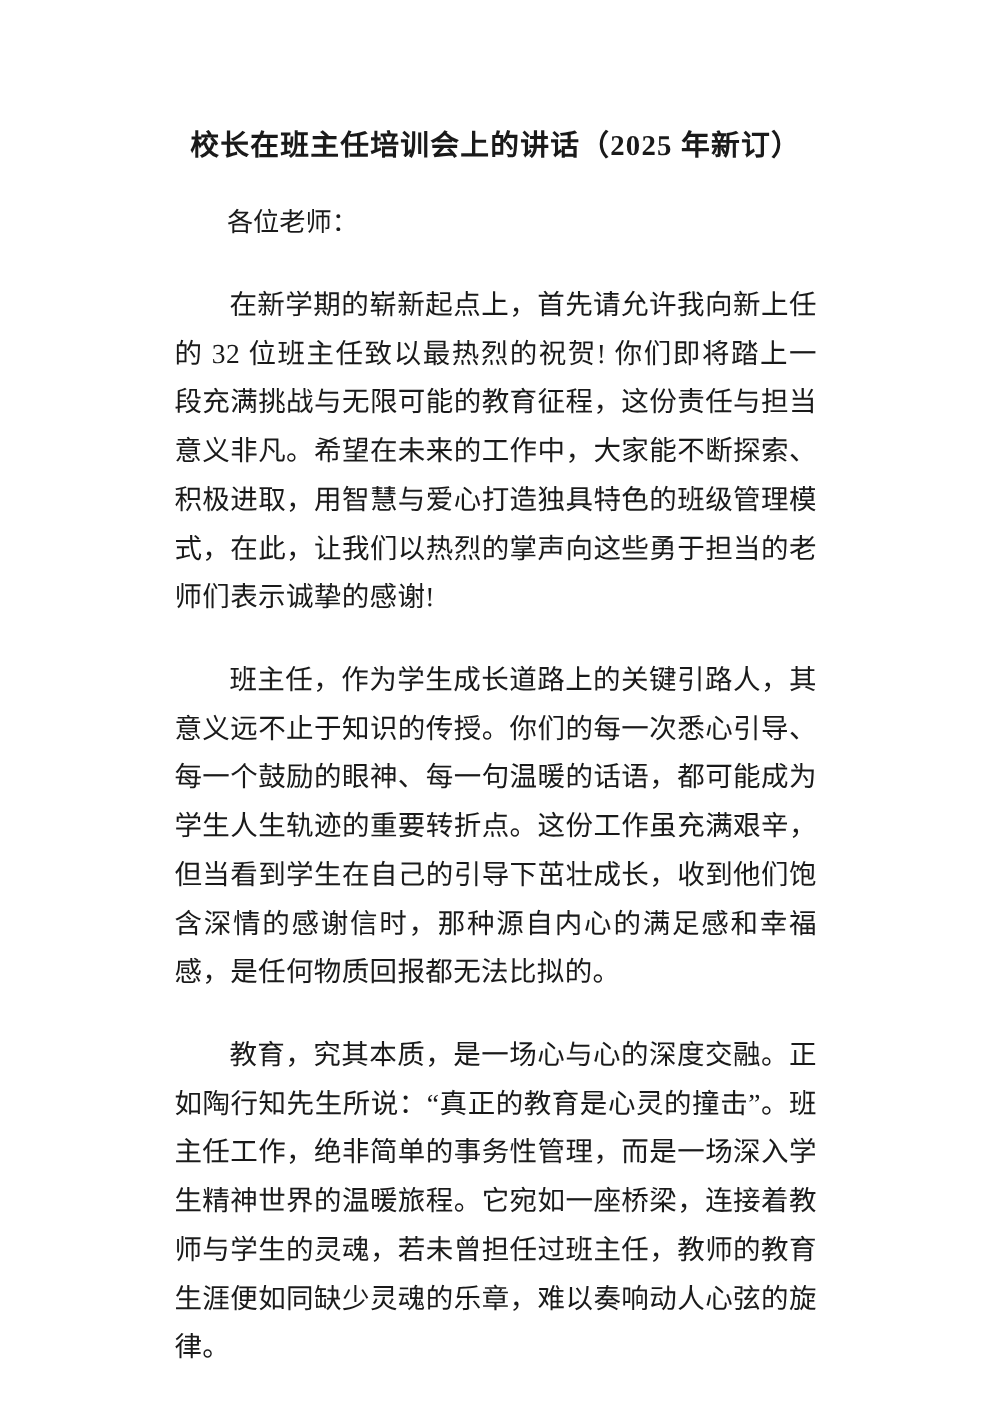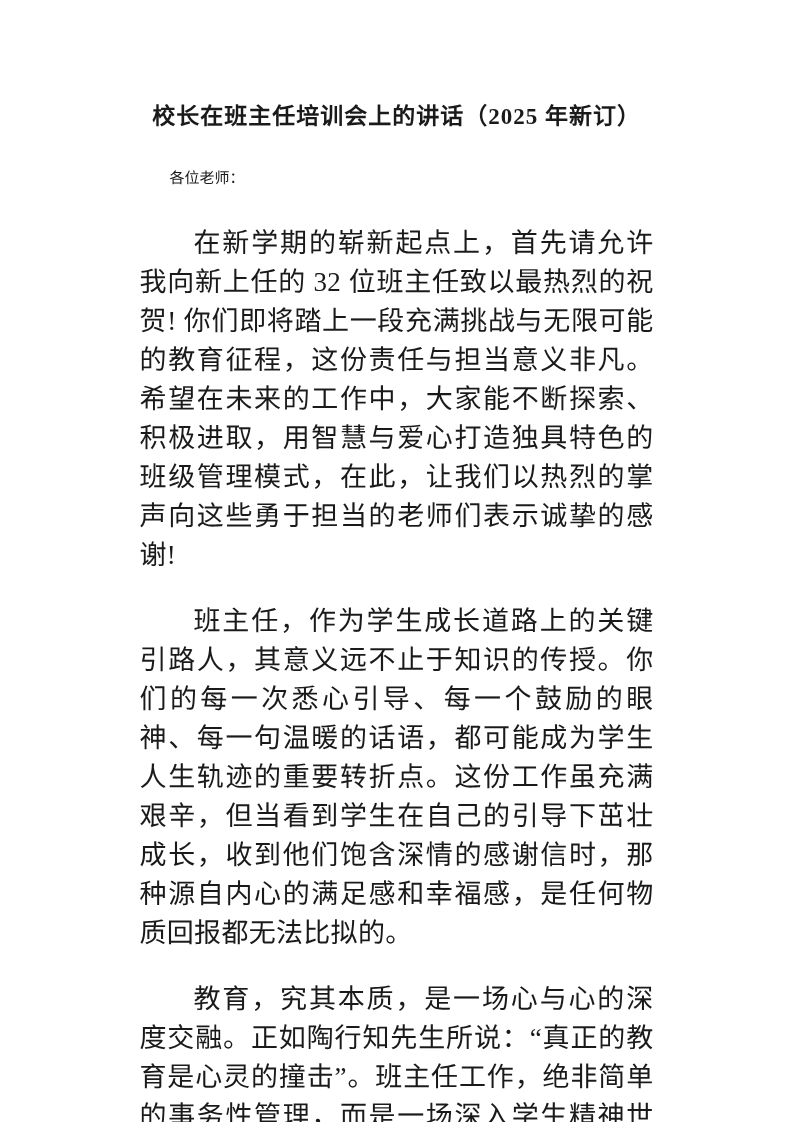--- a/index.html
+++ b/index.html
@@ -22,27 +22,27 @@
   .doc-title {
     font-size: 23px;
     font-weight: bold;
     text-align: center;
     line-height: 32px;
     letter-spacing: 1px;
     margin: 0 0 26px 0;
     white-space: nowrap;
   }
   .salutation {
-    font-size: 15px;
+    font-size: 21px;
     line-height: 39px;
     text-indent: 2em;
     margin: 0 0 26px 0;
   }
   .body-paragraph {
-    font-size: 27px;
+    font-size: 22px;
     line-height: 39px;
     letter-spacing: 0.3px;
     text-align: justify;
     text-justify: inter-ideograph;
     text-indent: 2em;
     margin: 0 0 27px 0;
   }
   .body-paragraph:last-child {
     margin-bottom: 0;
   }

